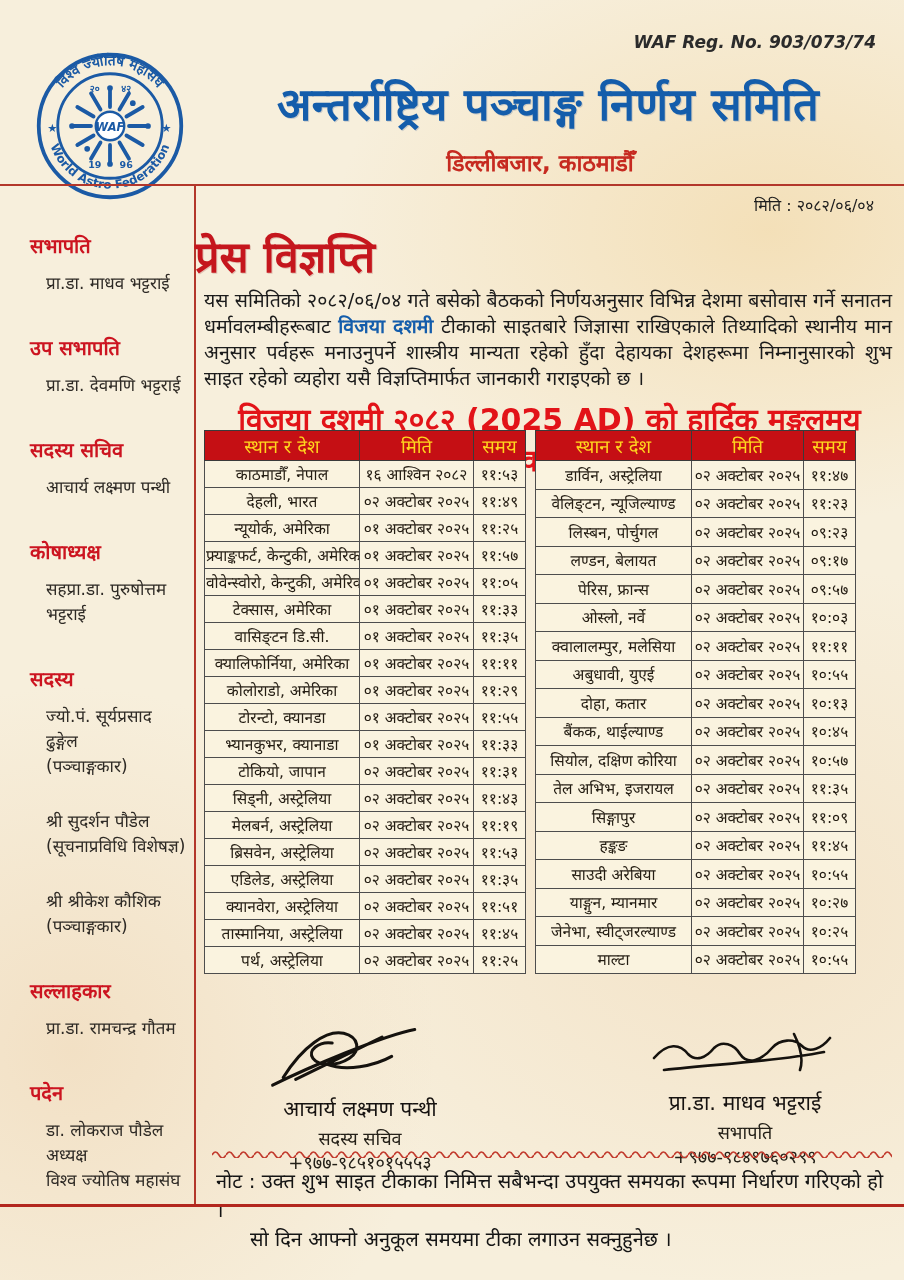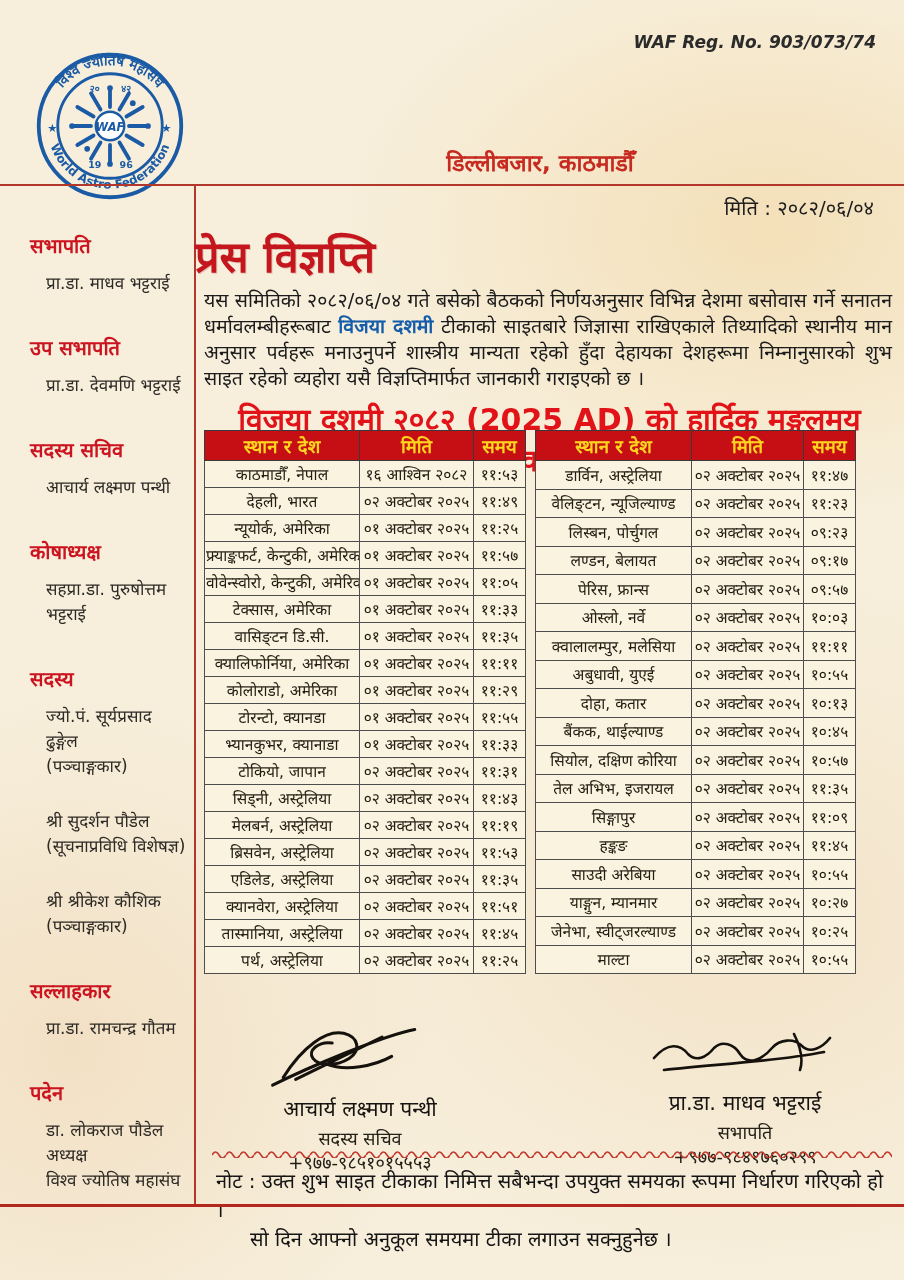--- a/index.html
+++ b/index.html
@@ -16,41 +16,41 @@
   
   .reg-no { position:absolute; top:32px; right:28px; font-size:17px; font-weight:bold; font-style:italic; color:#2b2b2b; }
   .logo { position:absolute; left:34px; top:50px; width:152px; height:152px; }
   .org-title { position:absolute; left:192px; top:72px; width:712px; text-align:center;
     color:#145dab; font-size:45px; font-weight:bold; letter-spacing:.5px;
     text-shadow:1px 1px 0 rgba(120,140,170,.35); }
   .org-address { position:absolute; left:184px; top:146px; width:712px; text-align:center;
     color:#c62a20; font-size:23px; font-weight:bold; }
   .hr-top { position:absolute; left:0; top:184px; width:904px; height:2px; background:#b3372b; }
   .vline { position:absolute; left:194px; top:184px; width:2px; height:1022px; background:#b3372b; }
-  .date-line { position:absolute; top:194px; right:30px; font-size:20px; color:#1d1d1d; }
+  .date-line { position:absolute; top:194px; right:30px; font-size:16px; color:#1d1d1d; }
   
   .sidebar { position:absolute; left:0; top:212px; width:192px; padding:20px 4px 0 30px; }
   .sb-group { margin-bottom:38px; }
   .sb-title { color:#cc1420; font-weight:bold; font-size:20px; margin-bottom:12px; }
   .sb-line { color:#2e2a25; font-size:17px; padding-left:16px; line-height:25px; }
   .sb-gap { height:30px; }
   
   .press-title { position:absolute; left:195px; top:226px; width:709px; 
     color:#c5161d; font-size:43px; font-weight:bold; text-shadow:1px 1px 0 rgba(160,60,60,.25); }
   .press-para { position:absolute; left:204px; top:288px; width:688px; font-size:19.5px;
     line-height:26px; text-align:justify; color:#1b1b1b; }
   .press-para .hl { color:#145dab; font-weight:bold; }
   .greeting { position:absolute; left:195px; top:398px; width:709px; text-align:center;
     color:#e21318; font-size:30px; font-weight:bold; }
   
   .tables { position:absolute; left:204px; top:430px; width:690px; display:flex; gap:9px; align-items:flex-start; }
   table { border-collapse:collapse; table-layout:fixed; }
   .tbl-left  { width:321px; }
   .tbl-right { width:320px; }
-  th { background:#c50f14; color:#ffd61e; font-size:18.5px; font-weight:bold;
+  th { background:#c50f14; color:#ffd61e; font-size:18.5px; font-weight:normal;
        border:1.5px solid #3a3a3a; height:30px; padding:0 2px; overflow:hidden; white-space:nowrap; }
   td { border:1.5px solid #4d4d4d; background:#faf3df; font-size:15.5px; text-align:center;
        color:#231c12; height:27px; padding:0 1px; overflow:hidden; white-space:nowrap; }
   .tbl-right td { height:28.5px; }
   .tbl-left  th:nth-child(1){width:155px} .tbl-left  th:nth-child(2){width:114px} .tbl-left  th:nth-child(3){width:52px}
   .tbl-right th:nth-child(1){width:156px} .tbl-right th:nth-child(2){width:112px} .tbl-right th:nth-child(3){width:52px}
   
   .sig-block { position:absolute; text-align:center; }
   .sig-left  { left:238px; top:1018px; width:244px; }
   .sig-right { left:618px; top:1024px; width:254px; }
@@ -94,20 +94,21 @@
     <circle cx="104" cy="56" r="3" fill="#1b5aa5"></circle>
       <circle cx="56" cy="104" r="3" fill="#1b5aa5"></circle>
     <circle cx="80" cy="80" r="15" fill="#ffffff" stroke="#1b5aa5" stroke-width="2.5"></circle>
     <text x="80" y="85" text-anchor="middle" font-size="12" font-weight="bold" font-style="italic" fill="#1b5aa5">WAF</text>
     <text x="64" y="44" text-anchor="middle" font-size="10" font-weight="bold" fill="#1b5aa5">२०</text>
     <text x="97" y="44" text-anchor="middle" font-size="10" font-weight="bold" fill="#1b5aa5">४२</text>
     <text x="64" y="124" text-anchor="middle" font-size="10" font-weight="bold" fill="#1b5aa5">19</text>
     <text x="97" y="124" text-anchor="middle" font-size="10" font-weight="bold" fill="#1b5aa5">96</text>
   </svg>
 
+  <div class="org-title">अन्तर्राष्ट्रिय पञ्चाङ्ग निर्णय समिति</div>
   <div class="org-address">डिल्लीबजार, काठमाडौँ</div>
 
   <div class="hr-top"></div>
   <div class="vline"></div>
   <div class="date-line">मिति : २०८२/०६/०४</div>
 
   <div class="sidebar">
       <div class="sb-group">
         <div class="sb-title">सभापति</div>
         <div class="sb-line">प्रा.डा. माधव भट्टराई</div>

